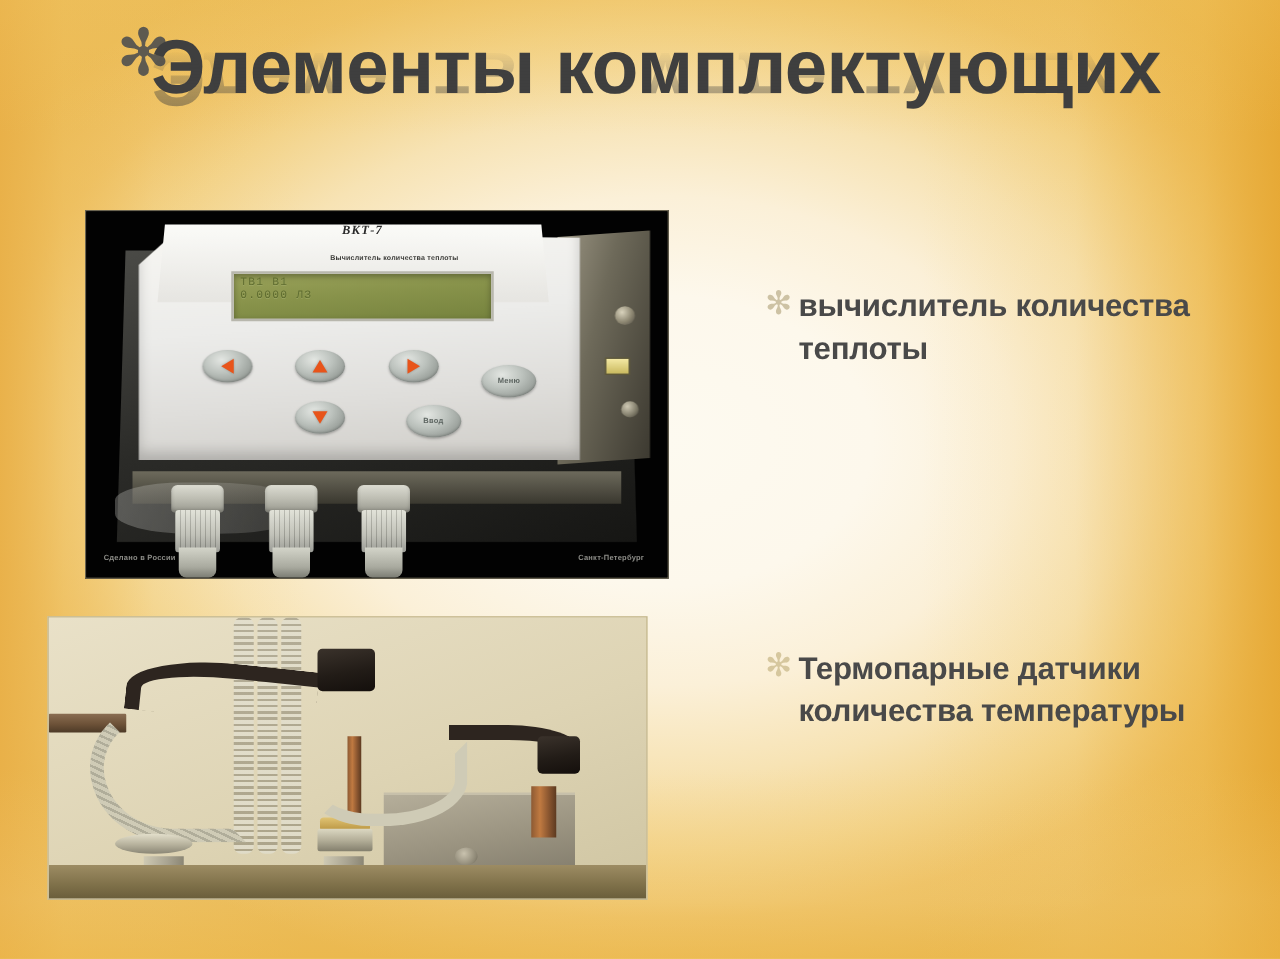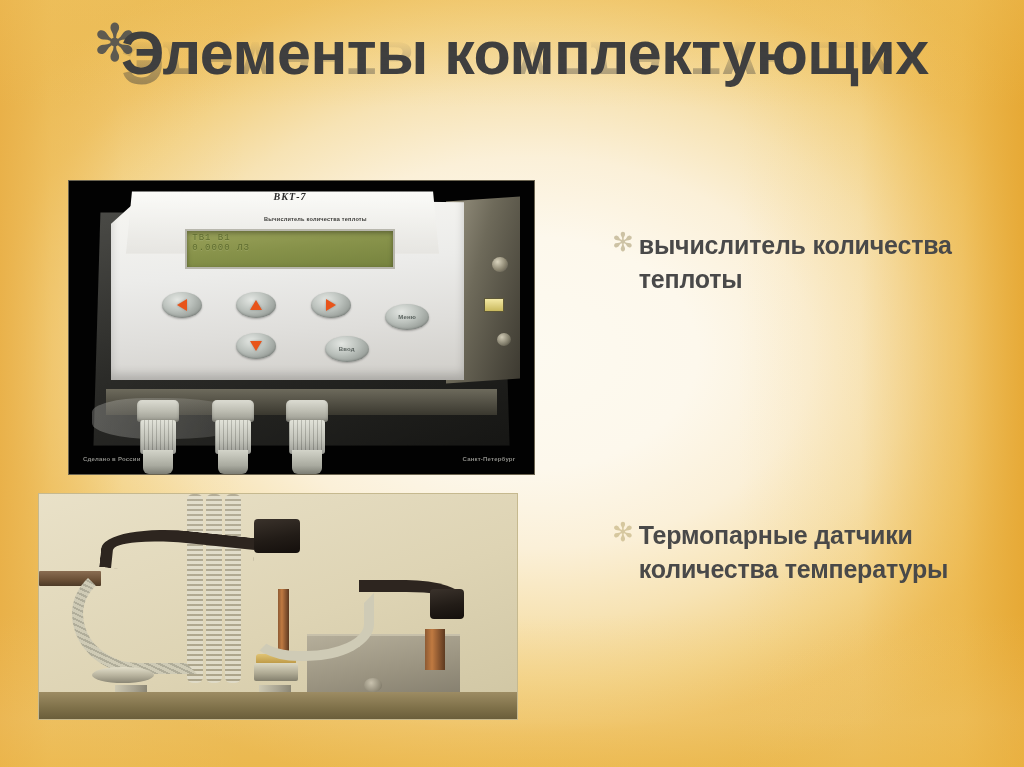--- a/index.html
+++ b/index.html
@@ -114,21 +114,21 @@
   }
 
   
   .photo {
     position: absolute;
     overflow: hidden;
     z-index: 4;
   }
   #photo-vkt7 {
     left: 68px;
-    top: 180px;
+    top: 168px;
     width: 467px;
     height: 295px;
     background: #000;
     border: 1px solid #6b6450;
   }
   #photo-sensors {
     left: 38px;
     top: 493px;
     width: 480px;
     height: 227px;

